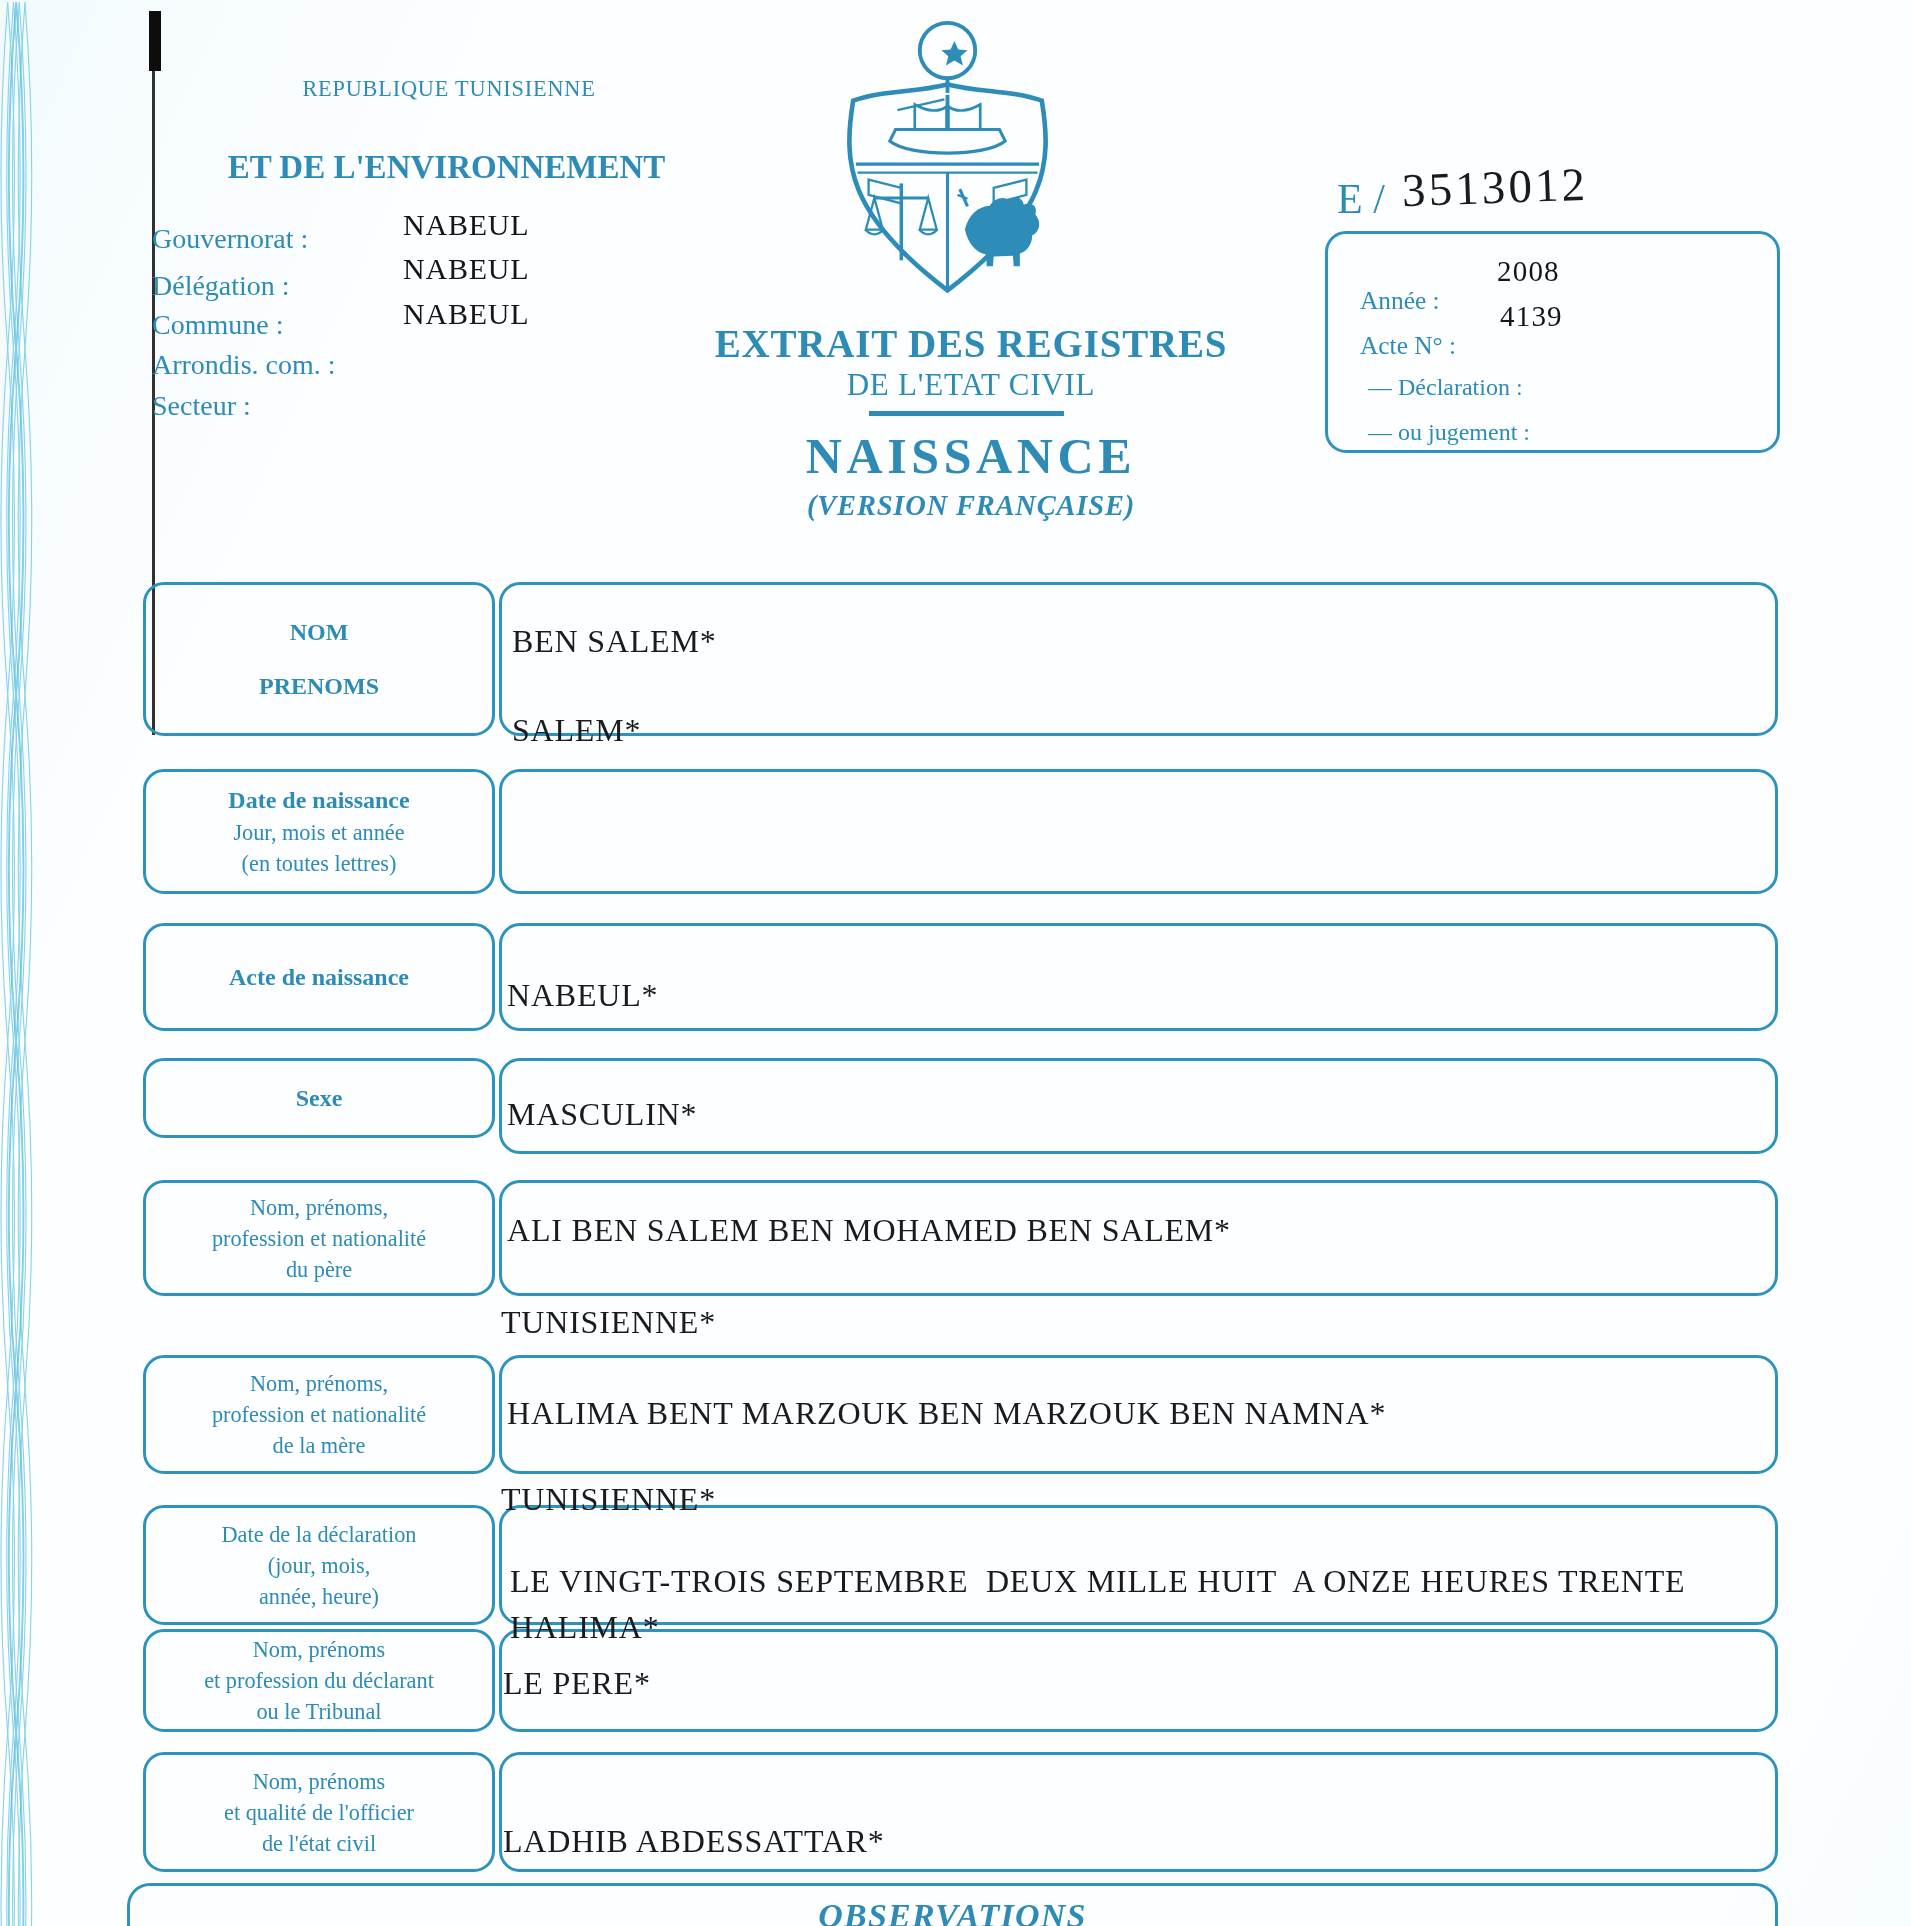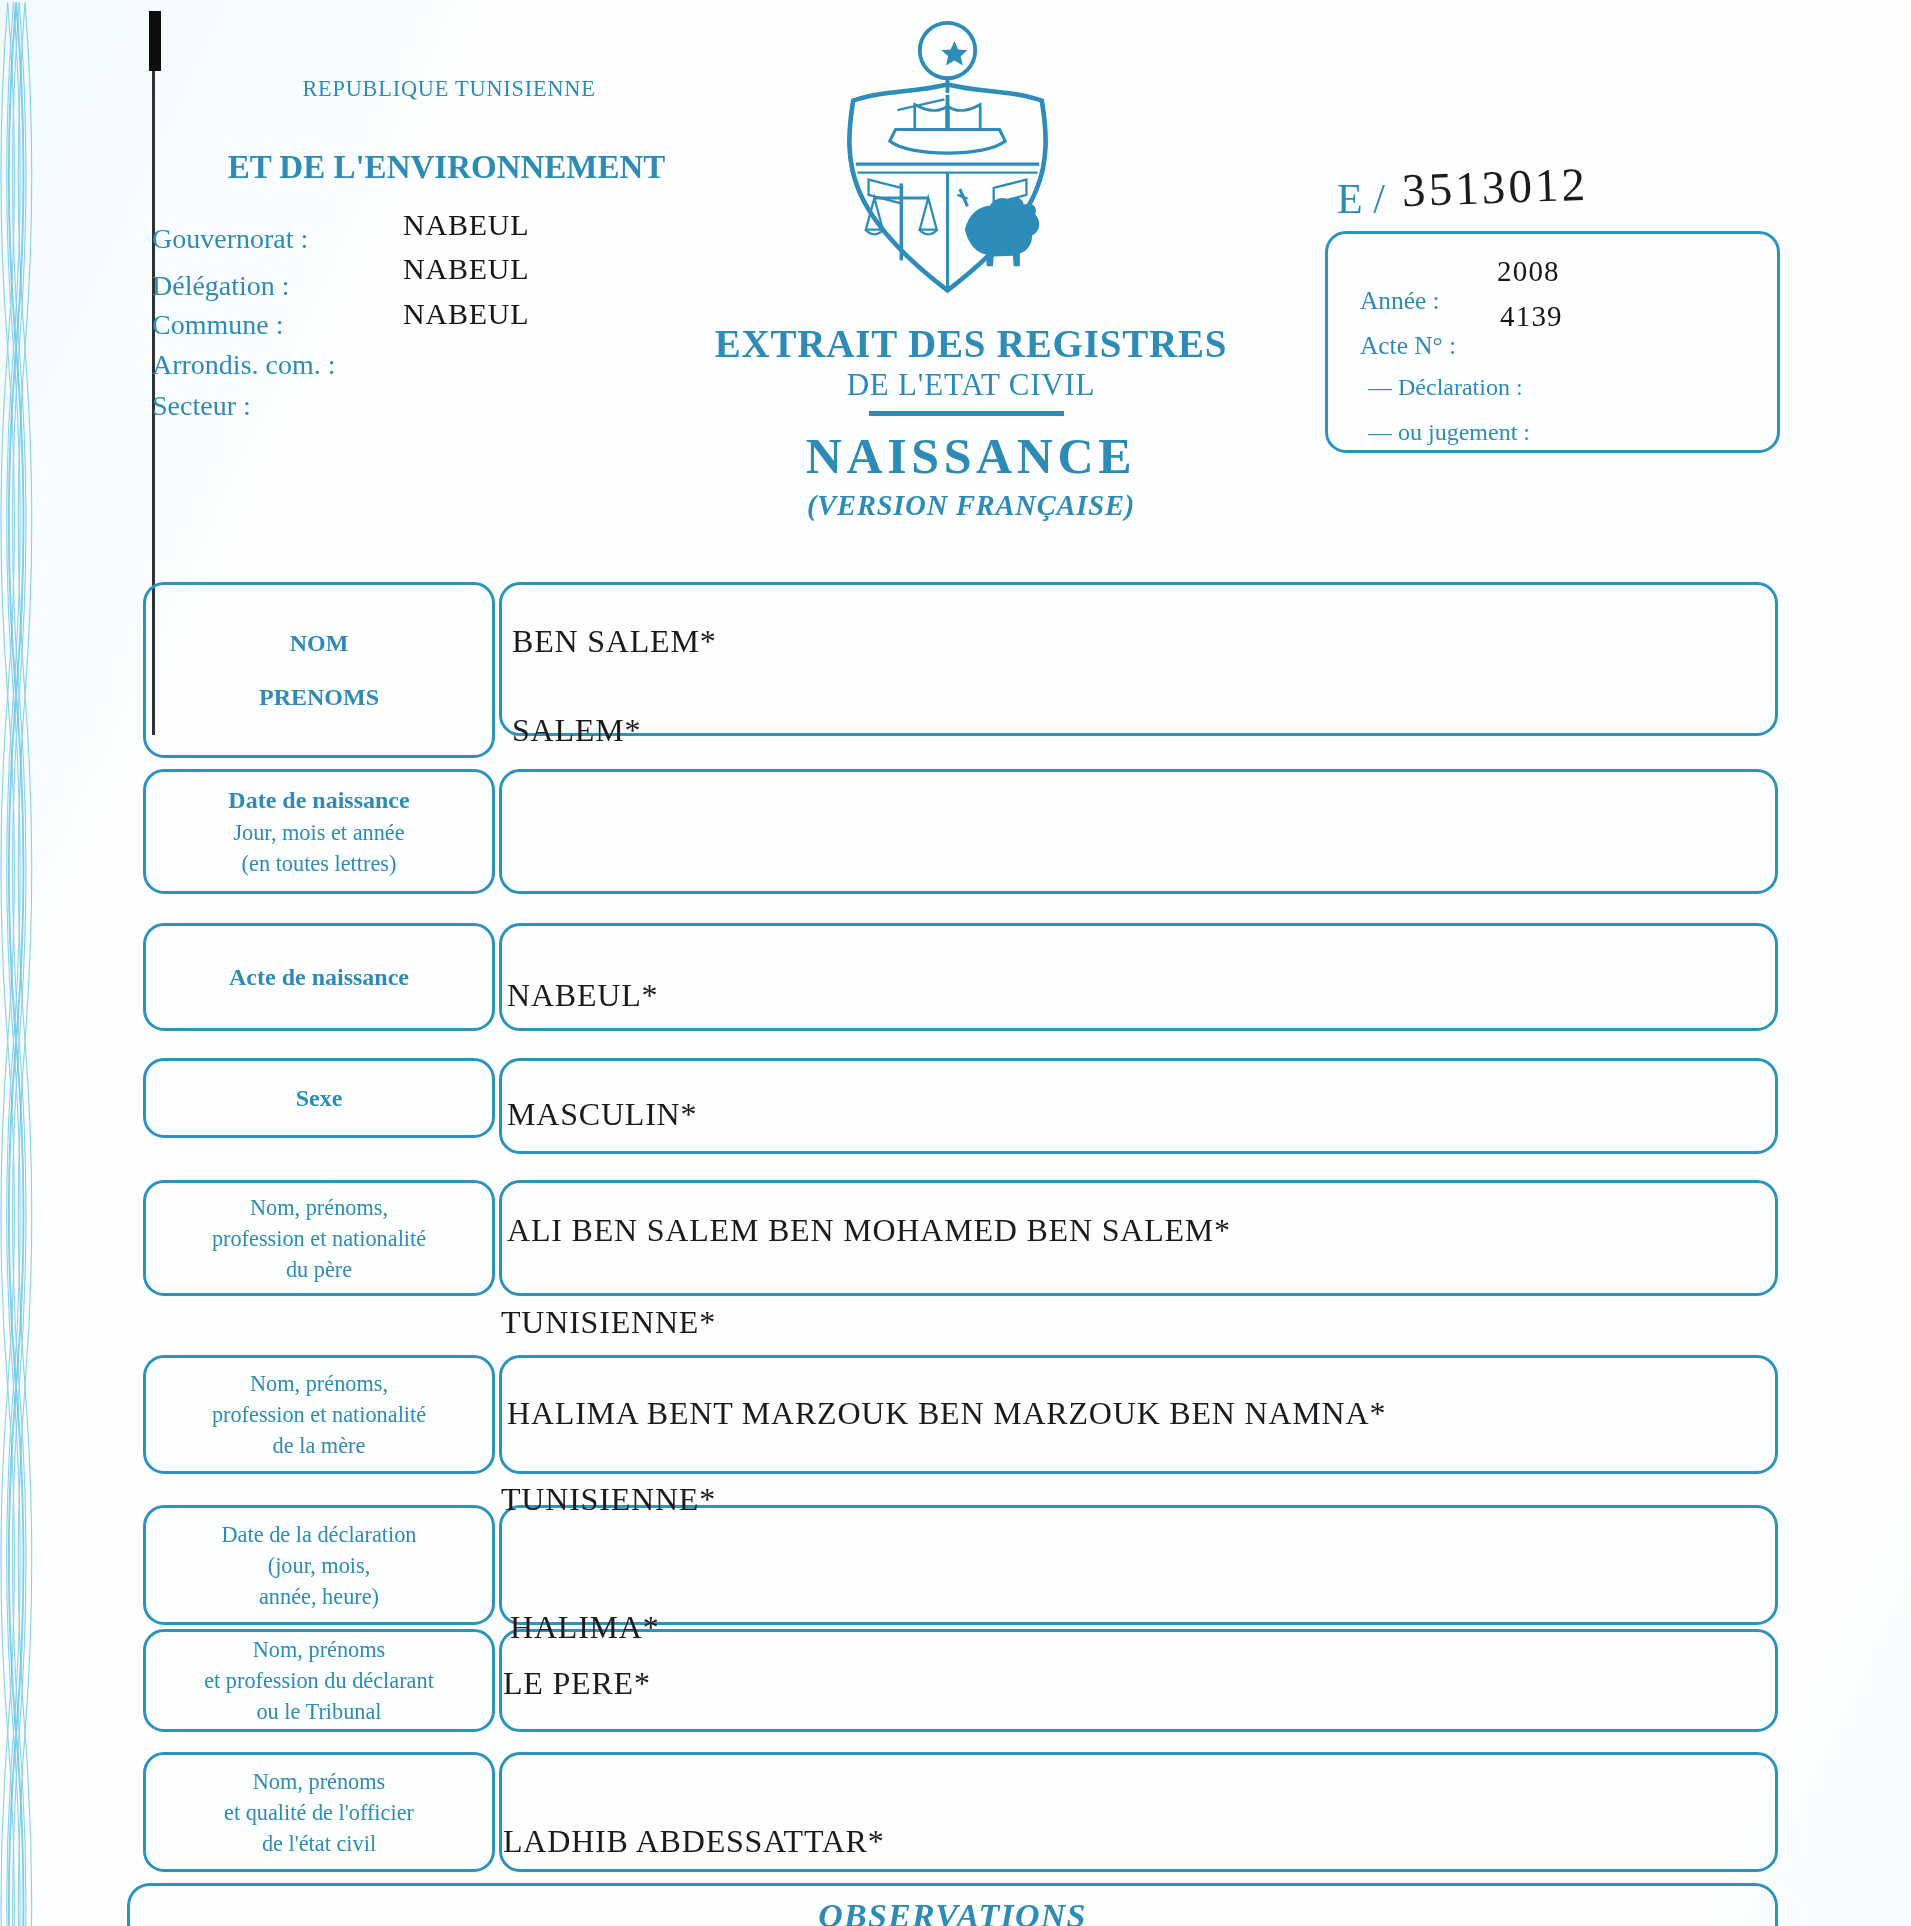--- a/index.html
+++ b/index.html
@@ -134,21 +134,21 @@
   <div class="actval" style="left:1500px;top:300px">4139</div>
   <div class="actlbl" style="left:1368px;top:374px;font-size:24px">— Déclaration :</div>
   <div class="actlbl" style="left:1368px;top:419px;font-size:24px">— ou jugement :</div>
 
   <div class="abs teal center b" style="left:655px;top:321px;width:632px;font-size:39px;letter-spacing:0.8px">EXTRAIT DES REGISTRES</div>
   <div class="abs teal center" style="left:655px;top:367px;width:632px;font-size:31px;letter-spacing:0.8px">DE L'ETAT CIVIL</div>
   <div class="abs" style="left:869px;top:411px;width:195px;height:4.6px;background:#2d8bb5"></div>
   <div class="abs teal center b" style="left:655px;top:427px;width:632px;font-size:50px;letter-spacing:4.6px">NAISSANCE</div>
   <div class="abs teal center b i" style="left:655px;top:490px;width:632px;font-size:28.5px;letter-spacing:0.8px">(VERSION FRANÇAISE)</div>
 
-  <div class="cell labelcell" style="left:143px;top:582px;width:352px;height:176px">
+  <div class="cell labelcell" style="left:143px;top:582px;width:352px;height:154px">
     <div class="l1 lbl-b">NOM</div>
     <div style="height:21px"></div>
     <div class="l1 lbl-b">PRENOMS</div>
   </div>
   <div class="cell labelcell" style="left:143px;top:769px;width:352px;height:125px">
     <div class="l1 lbl-b">Date de naissance</div>
     <div class="l1s">Jour, mois et année</div>
     <div class="l1s">(en toutes lettres)</div>
   </div>
   <div class="cell labelcell" style="left:143px;top:923px;width:352px;height:108px">
@@ -194,20 +194,21 @@
   <div class="cell" style="left:499px;top:1752px;width:1279px;height:120px"></div>
 
   <div class="val" style="left:512px;top:623px">BEN SALEM*</div>
   <div class="val" style="left:512px;top:712px">SALEM*</div>
   <div class="val" style="left:507px;top:977px">NABEUL*</div>
   <div class="val" style="left:507px;top:1096px">MASCULIN*</div>
   <div class="val" style="left:507px;top:1212px">ALI BEN SALEM BEN MOHAMED BEN SALEM*</div>
   <div class="val" style="left:501px;top:1304px">TUNISIENNE*</div>
   <div class="val" style="left:507px;top:1395px">HALIMA BENT MARZOUK BEN MARZOUK BEN NAMNA*</div>
   <div class="val" style="left:501px;top:1481px">TUNISIENNE*</div>
+  <div class="val" style="left:510px;top:1563px">LE VINGT-TROIS SEPTEMBRE  DEUX MILLE HUIT  A ONZE HEURES TRENTE</div>
   <div class="val" style="left:510px;top:1609px">HALIMA*</div>
   <div class="val" style="left:503px;top:1665px">LE PERE*</div>
   <div class="val" style="left:503px;top:1823px">LADHIB ABDESSATTAR*</div>
 
   <div class="abs" style="left:127px;top:1883px;width:1651px;height:368px;box-sizing:border-box;border:3.9px solid #2d93bd;border-radius:23px"></div>
   <div class="abs teal center b i" style="left:127px;top:1897px;width:1651px;font-size:34px;letter-spacing:1.2px">OBSERVATIONS</div>
 
 </div>
 
 

